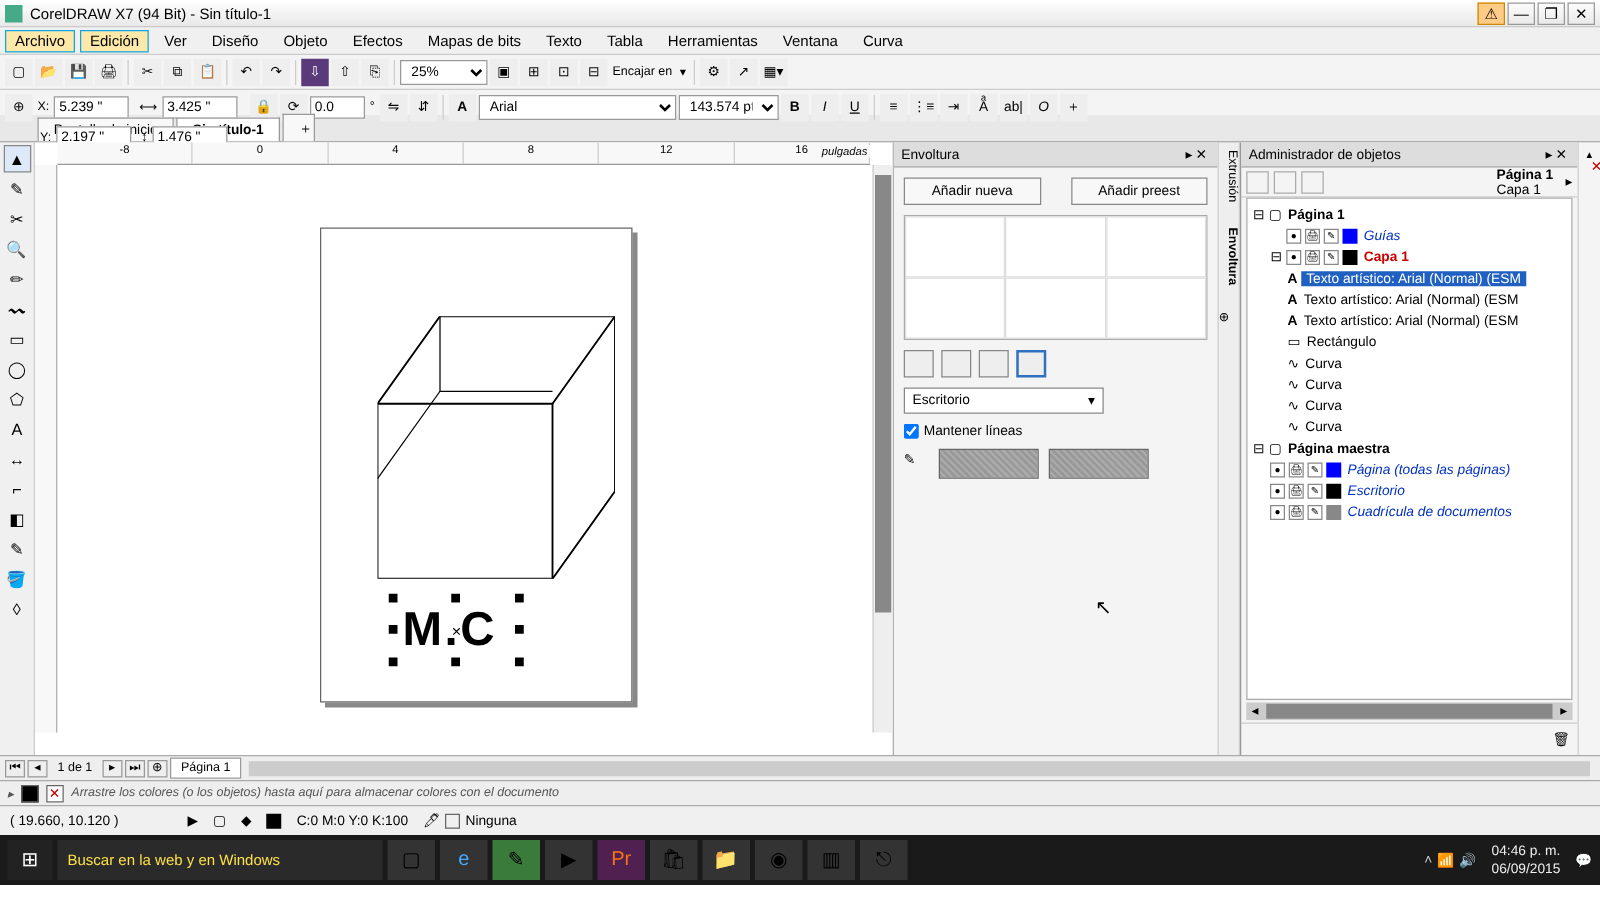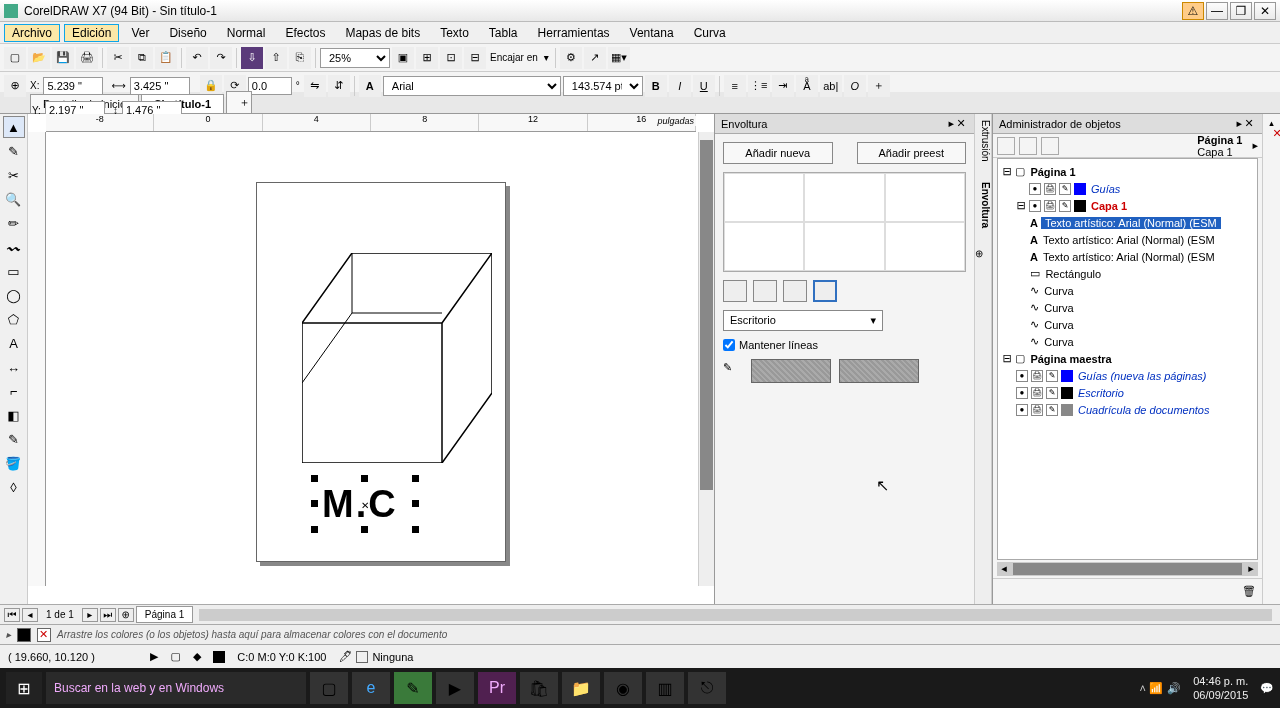--- a/index.html
+++ b/index.html
@@ -82,21 +82,21 @@
 .colorwell-row .well { width: 14px; height: 14px; border: 1px solid #666; background: #000; }
 .colorwell-row .wellX { width: 14px; height: 14px; border: 1px solid #666; background: #fff; position:relative; }
 .colorwell-row .wellX::after { content:"✕"; position:absolute; left:1px; top:-1px; color:#c00; font-size:11px; font-style:normal;}
 .statusbar { height: 24px; background: #f0f0f0; border-top: 1px solid #aaa; display: flex; align-items: center; padding: 0 8px; font-size: 11px; gap: 12px; }
 .statusbar .coord { width: 130px; }
 .statusbar .sel { flex: 1; }
 .statusbar .cmyk { }
 .statusbar .ninguna { display:flex; align-items:center; gap:4px; }
 .taskbar { height: 40px; background: #1a1a1a; display: flex; align-items: center; padding: 0 6px; gap: 4px; }
 .taskbar .start { width: 36px; height: 32px; background: #222; display:flex; align-items:center; justify-content:center; color:#fff; font-size:16px;}
-.taskbar .search { flex: 0 0 260px; height: 32px; background: #2a2a2a; color: #f0abfc; display: flex; align-items: center; padding: 0 8px; font-size: 12px; }
+.taskbar .search { flex: 0 0 260px; height: 32px; background: #2a2a2a; color: #fde047; display: flex; align-items: center; padding: 0 8px; font-size: 12px; }
 .taskbar .tb { width: 38px; height: 32px; background: #333; display:flex; align-items:center; justify-content:center; font-size:16px;}
 .taskbar .spacer { flex: 1; }
 .taskbar .clock { color: #eee; font-size: 11px; text-align: right; line-height: 14px; padding: 0 8px; }
 .cursor { position: absolute; left: 876px; top: 476px; font-size: 16px; pointer-events: none; }
 </style>
 </head>
 <body>
 
 <div class="titlebar">
   <div class="icon"></div>
@@ -107,21 +107,21 @@
     <span>❐</span>
     <span>✕</span>
   </div>
 </div>
 
 <div class="menubar">
   <span class="hl">Archivo</span>
   <span class="hl">Edición</span>
   <span>Ver</span>
   <span>Diseño</span>
-  <span>Normal</span>
+  <span>Objeto</span>
   <span>Efectos</span>
   <span>Mapas de bits</span>
   <span>Texto</span>
   <span>Tabla</span>
   <span>Herramientas</span>
   <span>Ventana</span>
   <span>Curva</span>
 </div>
 
 <div class="toolbar1">
@@ -162,21 +162,21 @@
     <input class="tinput" value="3.425 &quot;" style="">
   <div style="width:6px"></div>
   <div class="tbtn">🔒</div>
   <div class="tbtn">⟳</div>
   <input class="tinput" style="width: 44px;" value="0.0">
     <span class="tlbl">°</span>
   <div class="tbtn">⇋</div>
   <div class="tbtn">⇵</div>
   <div class="tsep"></div>
   <div class="tbtn" style="font-weight:bold">A</div>
-  <select class="tsel" style="width:178px"><option>Arial</option></select>
+  <select class="tsel" style="width:158px"><option>Arial</option></select>
   <select class="tsel" style="width:80px"><option>143.574 pt</option></select>
   <div class="tbtn">
       <b>B</b>
     </div>
   <div class="tbtn">
       <i>I</i>
     </div>
   <div class="tbtn">
       <u>U</u>
     </div>
@@ -387,21 +387,21 @@
       <div class="tree-row">
           <span class="exp">⊟</span>
           <span>▢</span>
           <span class="nm"><b>Página maestra</b></span>
         </div>
       <div class="tree-row indent1">
           <span class="eye">●</span>
           <span class="prn">🖨</span>
           <span class="edit">✎</span>
           <span class="sw" style="background:#00f"></span>
-          <span class="nm ital">Guías (nueva las páginas)</span>
+          <span class="nm ital">Página (todas las páginas)</span>
         </div>
       <div class="tree-row indent1">
           <span class="eye">●</span>
           <span class="prn">🖨</span>
           <span class="edit">✎</span>
           <span class="sw" style="background:#000"></span>
           <span class="nm ital">Escritorio</span>
         </div>
       <div class="tree-row indent1">
           <span class="eye">●</span>
@@ -478,21 +478,21 @@
 
 <div class="taskbar">
   <div class="start">⊞</div>
   <div class="search">
       <span>Buscar en la web y en Windows</span>
     </div>
   <div class="tb">▢</div>
   <div class="tb" style="color:#4af">e</div>
   <div class="tb" style="background:#3a7a3a">✎</div>
   <div class="tb">▶</div>
-  <div class="tb" style="background:#502050;color:#f0abfc">Pr</div>
+  <div class="tb" style="background:#502050;color:#f97316">Pr</div>
   <div class="tb">🛍</div>
   <div class="tb">📁</div>
   <div class="tb">◉</div>
   <div class="tb">▥</div>
   <div class="tb">⎋</div>
   <div class="spacer"></div>
   <span style="color:#ccc">˄</span>
   <span style="color:#ccc">📶</span>
   <span style="color:#ccc">🔊</span>
   <div class="clock">

